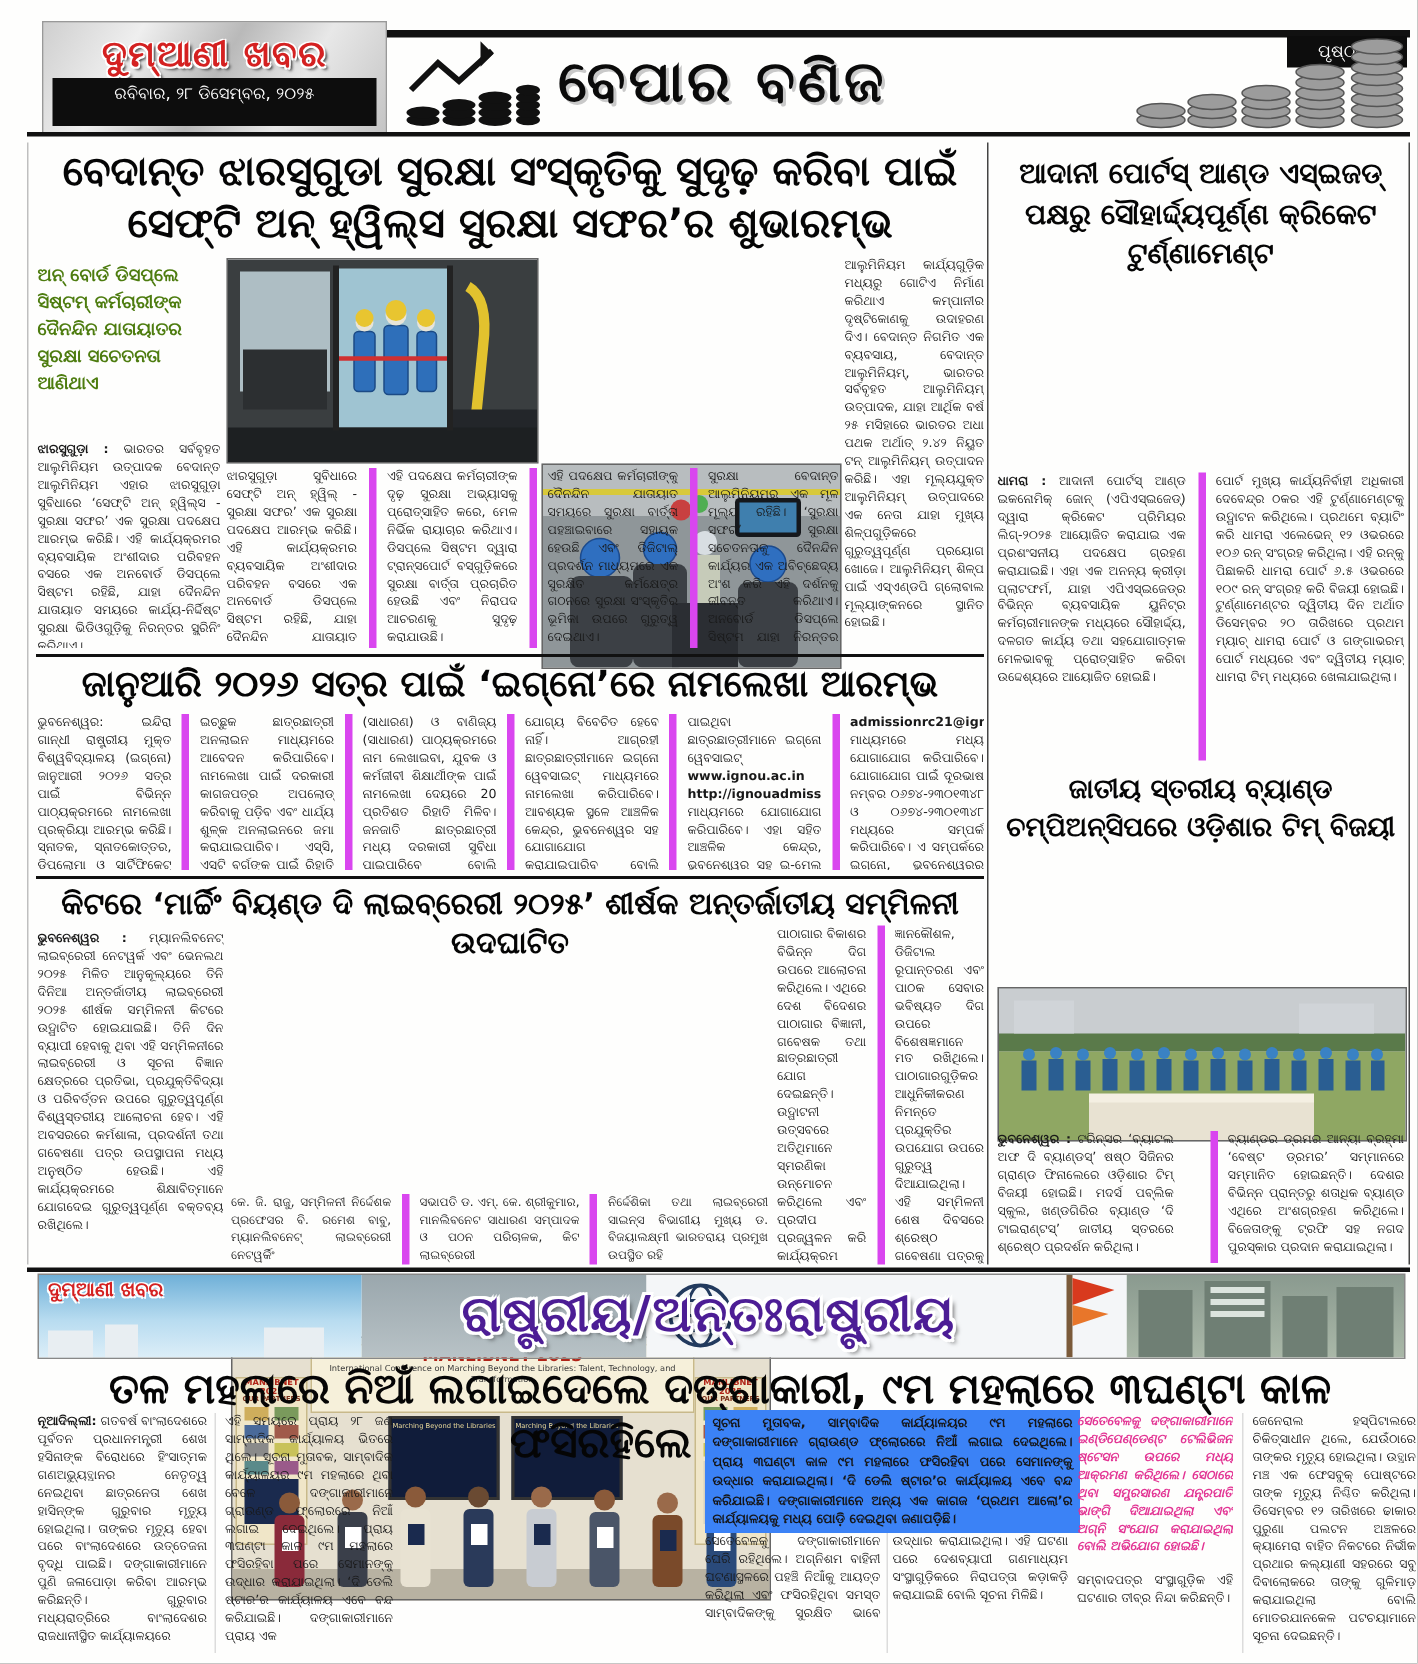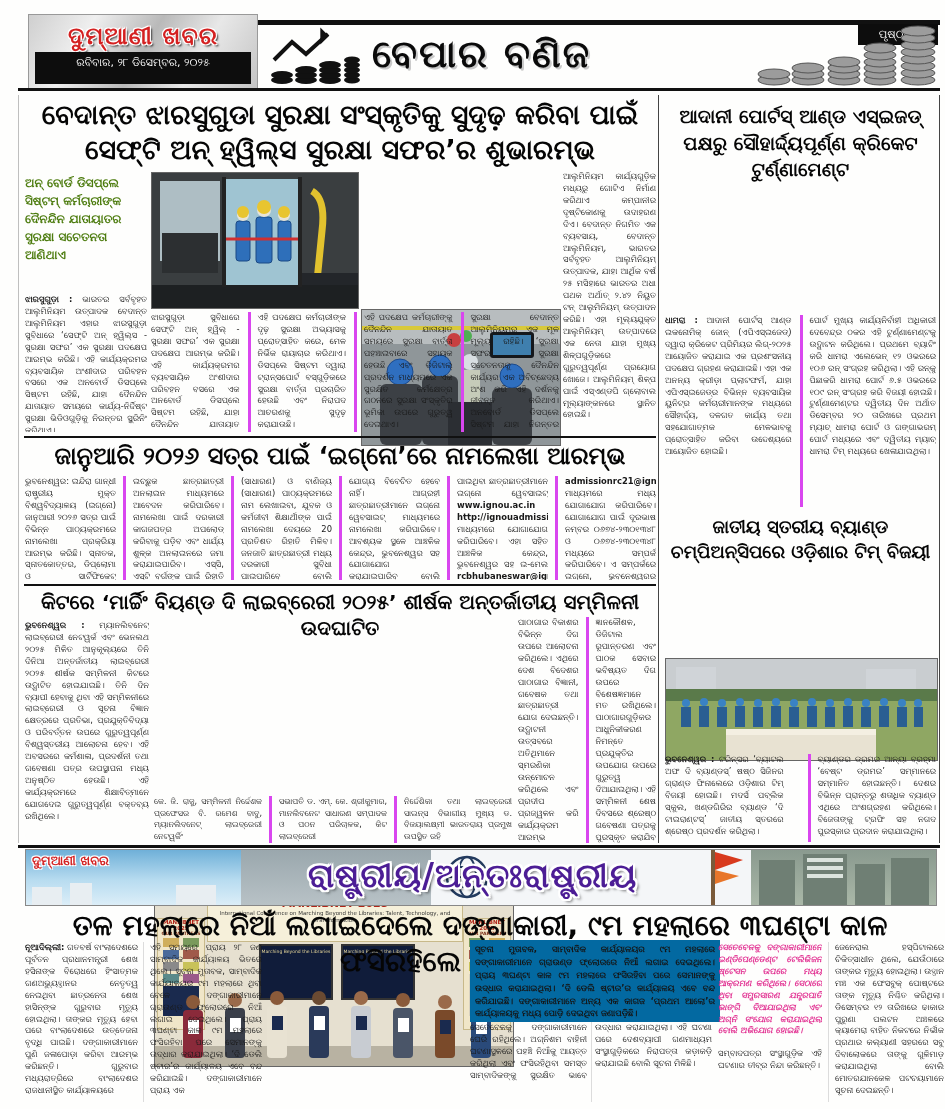--- a/index.html
+++ b/index.html
@@ -6,42 +6,42 @@
   .page{position:relative;width:945px;height:1109px;background:#fefefd;margin:0 auto;
         font-family:"DejaVu Sans","Liberation Sans",sans-serif;color:#111;overflow:hidden;}
   .abs{position:absolute;}
   .rule{background:#111;}
   .vrule{background:#555;width:1px;}
   .headline{font-weight:700;color:#050505;text-align:center;}
   .body-text{font-size:8.4px;line-height:1.42;text-align:justify;color:#191919;overflow:hidden;}
   .bold{font-weight:700;}
   .flexrow{display:flex;gap:8px;}
   .flexrow>div{flex:1;min-width:0;}
-  .colrule>div{border-left:3px solid #d946ef;padding-left:7px;}
+  .colrule>div{border-left:5px solid #d946ef;padding-left:7px;}
   .colrule>div:first-child{border-left:none;padding-left:0;}
   
   .logo{background:linear-gradient(120deg,#cfcfcf 0%,#efefef 25%,#b9b9b9 50%,#e8e8e8 72%,#c4c4c4 100%);
         border:1px solid #999;}
   .logo-title{font-size:24px;font-weight:800;color:#d42121;text-align:center;letter-spacing:1px;
         text-shadow:-1px -1px 0 #fff,1px -1px 0 #fff,-1px 1px 0 #fff,1px 1px 0 #fff,2px 2px 2px #333;}
   .logo-datebar{background:#0d0d0d;color:#fff;font-size:11px;text-align:center;line-height:21px;}
   .section-title{font-size:38px;font-weight:800;color:#0a0a0a;letter-spacing:2px;
         text-shadow:2px 2px 0 #c9c9c9;}
   .pagebox{background:#0d0d0d;color:#fff;font-size:11.5px;text-align:center;line-height:21px;}
   
   .h-xl{font-size:27px;line-height:1.3;}
   .h-l{font-size:24px;line-height:1.25;}
   .h-m{font-size:20px;line-height:1.3;}
   .h-rail{font-size:19px;line-height:1.4;}
   .h-rail2{font-size:18px;line-height:1.4;}
   .h-bottom{font-size:28px;line-height:1.3;}
   .subhead{font-size:12px;font-weight:700;line-height:1.5;color:#4d7c0f;}
   .caption{font-size:8px;line-height:1.45;color:#222;text-align:justify;overflow:hidden;}
   .photo{border:1px solid #666;overflow:hidden;position:relative;background:#cfd2d4;}
-  .yellow-block{background:#0369a1;font-size:8.6px;line-height:1.5;font-weight:600;
+  .yellow-block{background:#3b82f6;font-size:8.6px;line-height:1.5;font-weight:600;
         text-align:justify;padding:3px 5px;color:#151515;overflow:hidden;}
   .pink-text{color:#e23393;font-style:italic;font-weight:600;}
   
   .banner{display:flex;overflow:hidden;border:1px solid #888;}
   .banner-label{font-size:33px;font-weight:800;color:#4c1d95;letter-spacing:1px;
         text-shadow:-2px -2px 0 #fff,2px -2px 0 #fff,-2px 2px 0 #fff,2px 2px 0 #fff,0 -2px 0 #fff,0 2px 0 #fff,-2px 0 0 #fff,2px 0 0 #fff,3px 3px 3px rgba(0,0,0,.55);}
   .banner-logo{font-size:13px;font-weight:800;color:#d42121;
         text-shadow:-1px -1px 0 #fff,1px -1px 0 #fff,-1px 1px 0 #fff,1px 1px 0 #fff;}
 </style>
 </head>

